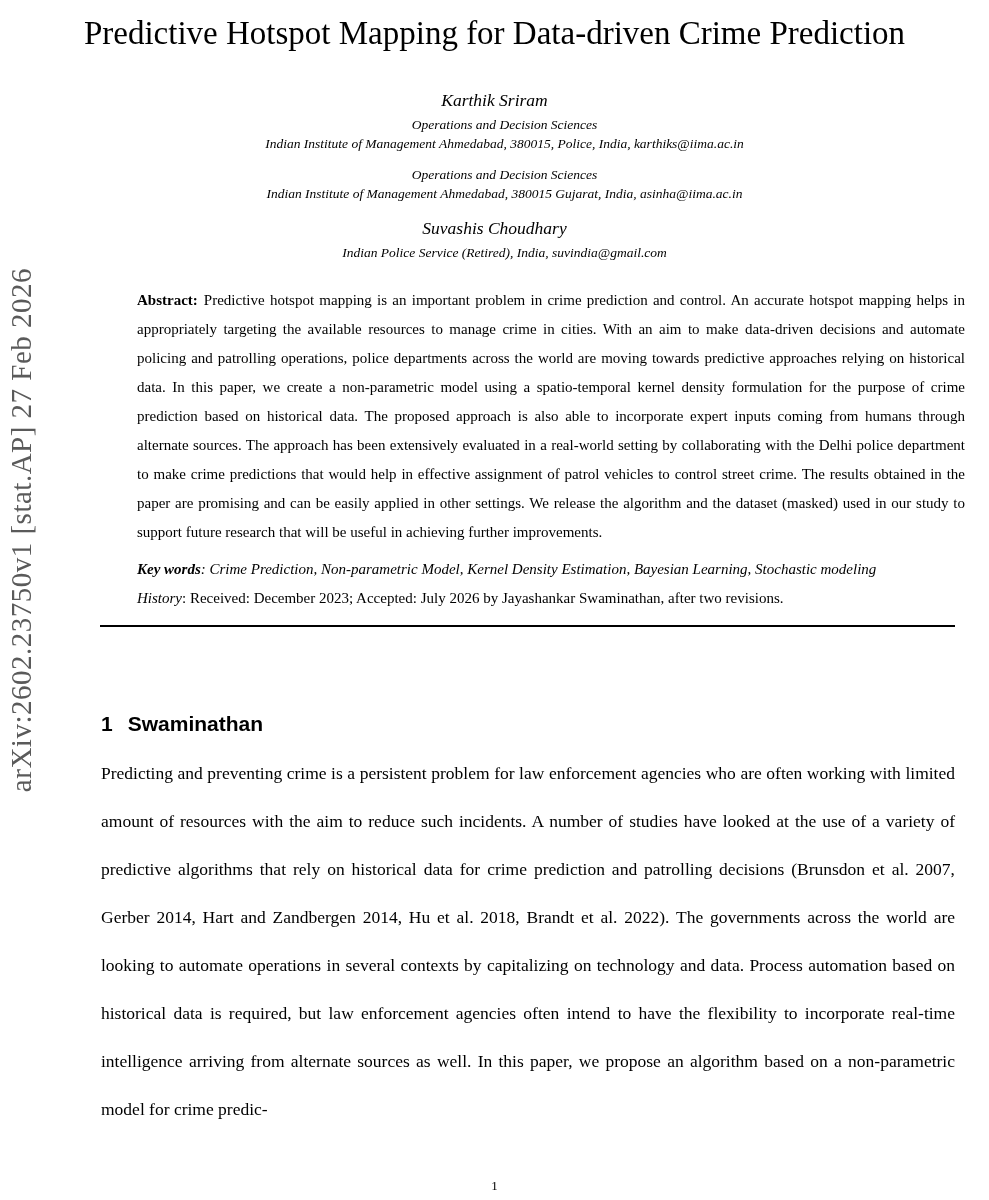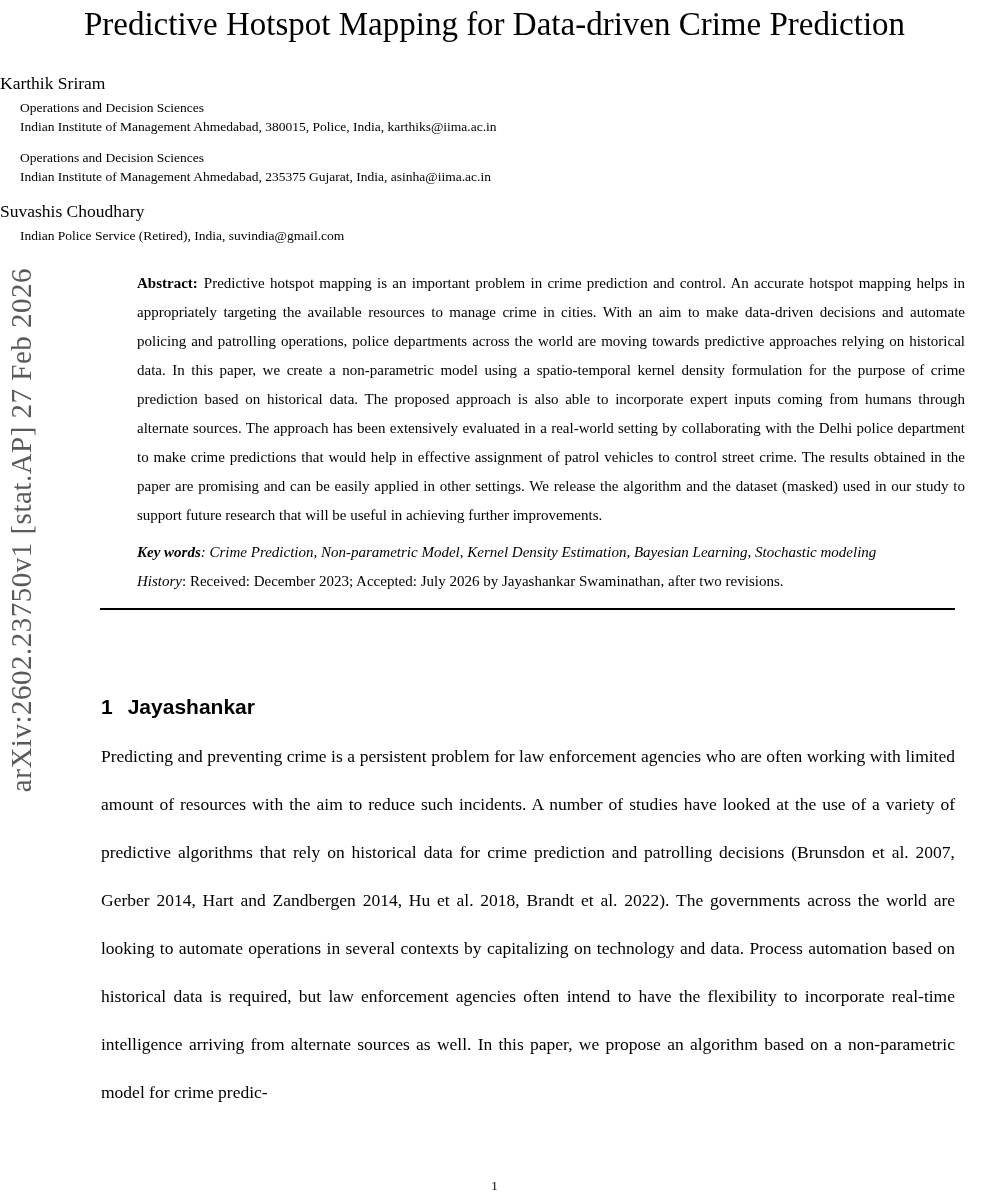--- a/index.html
+++ b/index.html
@@ -19,30 +19,31 @@
     top: 530px;
     left: 21px;
     transform: translate(-50%, -50%) rotate(-90deg);
     transform-origin: center center;
     white-space: nowrap;
     font-size: 29px;
     letter-spacing: 0.5px;
     color: #5a5a5a;
   }
   .title {
-    margin: 2px auto 0;
+    margin: 11px auto 0;
     width: 830px;
     text-align: center;
     font-size: 33px;
     font-weight: normal;
     line-height: 44px;
   }
   .authors {
-    margin-top: 24px;
-    text-align: left;
+    margin-top: 32px;
+    text-align: center;
+    font-style: italic;
   }
   .author-block { margin-bottom: 12px; }
   .author-name { font-size: 17.5px; line-height: 26px; margin-bottom: 2px; }
   .affil { font-size: 13.5px; line-height: 19px; padding-left: 20px; }
   .abstract {
     margin: 24px 24px 0 137px;
     font-size: 15px;
     line-height: 29px;
     text-align: justify;
   }
@@ -103,21 +104,21 @@
   <div class="authors">
 
     <div class="author-block">
       <div class="author-name">Karthik Sriram</div>
       <div class="affil">Operations and Decision Sciences</div>
       <div class="affil">Indian Institute of Management Ahmedabad, 380015, Police, India, karthiks@iima.ac.in</div>
     </div>
 
     <div class="author-block">
       <div class="affil">Operations and Decision Sciences</div>
-      <div class="affil">Indian Institute of Management Ahmedabad, 235375 Gujarat, India, asinha@iima.ac.in</div>
+      <div class="affil">Indian Institute of Management Ahmedabad, 380015 Gujarat, India, asinha@iima.ac.in</div>
     </div>
 
     <div class="author-block">
       <div class="author-name">Suvashis Choudhary</div>
       <div class="affil">Indian Police Service (Retired), India, suvindia@gmail.com</div>
     </div>
 
   </div>
 
   <div class="abstract">
@@ -128,20 +129,20 @@
     <span class="kw-label">Key words</span><span>:  Crime Prediction, Non-parametric Model, Kernel Density Estimation, Bayesian Learning, Stochastic modeling</span>
   </div>
 
   <div class="hist">
     <span class="hist-label">History</span><span>:  Received: December 2023; Accepted: July 2026 by Jayashankar Swaminathan, after two revisions.</span>
   </div>
 
   <hr class="rule">
 
   <h2 class="section-heading">
-    <span class="section-number">1</span><span>Jayashankar</span>
+    <span class="section-number">1</span><span>Swaminathan</span>
   </h2>
 
   <p class="body-text">Predicting and preventing crime is a persistent problem for law enforcement agencies who are often working with limited amount of resources with the aim to reduce such incidents. A number of studies have looked at the use of a variety of predictive algorithms that rely on historical data for crime prediction and patrolling decisions (Brunsdon et al. 2007, Gerber 2014, Hart and Zandbergen 2014, Hu et al. 2018, Brandt et al. 2022). The governments across the world are looking to automate operations in several contexts by capitalizing on technology and data. Process automation based on historical data is required, but law enforcement agencies often intend to have the flexibility to incorporate real-time intelligence arriving from alternate sources as well. In this paper, we propose an algorithm based on a non-parametric model for crime predic-</p>
 
   <div class="page-number">1</div>
 
 </div>
 
 </body></html>

